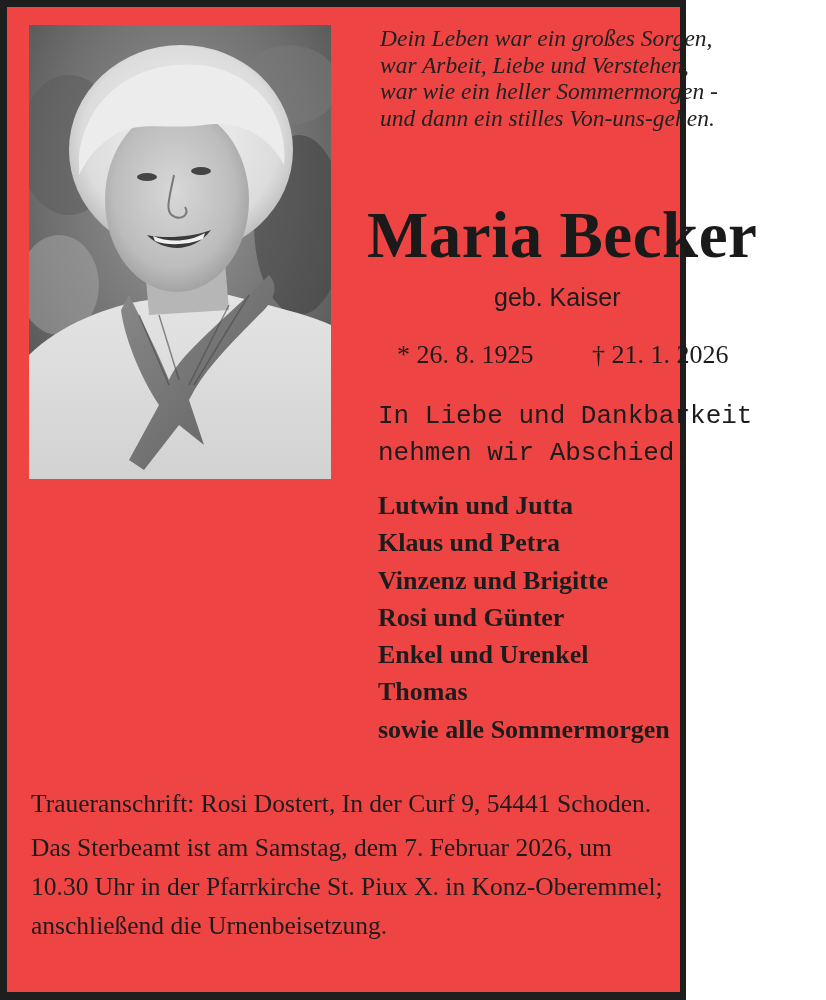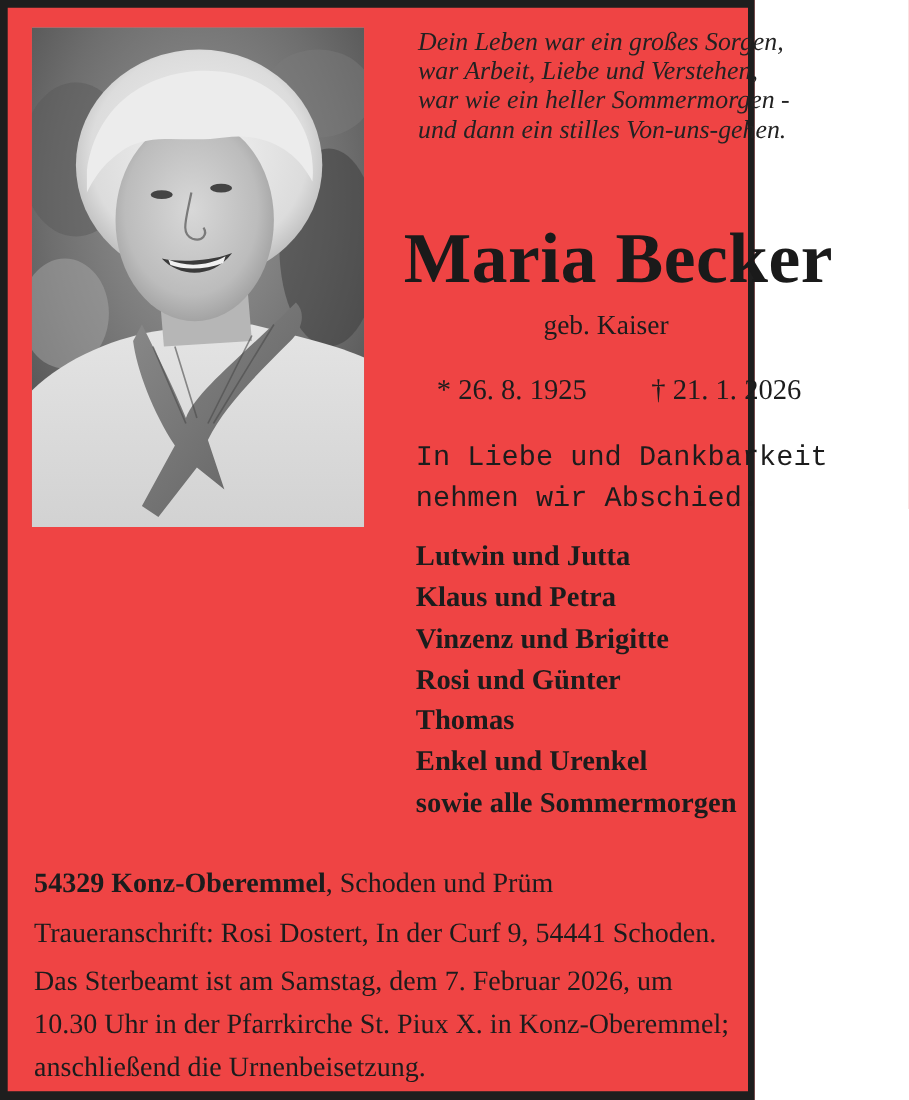--- a/index.html
+++ b/index.html
@@ -39,21 +39,21 @@
       font-family: "Liberation Serif", serif;
       font-weight: bold;
       font-size: 65px;
       line-height: 76px;
       letter-spacing: 0.5px;
       color: #1a1a1a;
       white-space: nowrap;
     }
     .maiden {
       position: absolute; left: 487px; top: 275px;
-      font-family: Liberation Serif, serif;
+      font-family: Liberation Sans, sans-serif;
       font-size: 25px; line-height: 30px;
       color: #1c1c1c; white-space: nowrap;
     }
     .dates {
       position: absolute; top: 332px; left: 390px;
       font-family: "Liberation Serif", serif;
       font-size: 26px; line-height: 32px;
       color: #1c1c1c; white-space: nowrap;
     }
     .dates .birth { position: absolute; left: 0; }
@@ -161,26 +161,25 @@
   <div class="farewell">
     <div>In Liebe und Dankbarkeit</div>
     <div>nehmen wir Abschied.</div>
   </div>
 
   <div class="mourners">
     <div>Lutwin und Jutta</div>
     <div>Klaus und Petra</div>
     <div>Vinzenz und Brigitte</div>
     <div>Rosi und Günter</div>
+    <div>Enkel und Urenkel</div>
     <div>Thomas</div>
-    <div>Enkel und Urenkel</div>
     <div>sowie alle Sommermorgen</div>
   </div>
 
   <div class="footer">
-    <div class="loc"><b>54329 Konz-Oberemmel</b><span>, Schoden und Prüm</span></div>
     <div class="addr">Traueranschrift: Rosi Dostert, In der Curf 9, 54441 Schoden.</div>
     <div class="line">Das Sterbeamt ist am Samstag, dem 7. Februar 2026, um</div>
     <div class="line">10.30 Uhr in der Pfarrkirche St. Piux X. in Konz-Oberemmel;</div>
     <div class="line">anschließend die Urnenbeisetzung.</div>
   </div>
 
 </div>
 
 </body></html>

